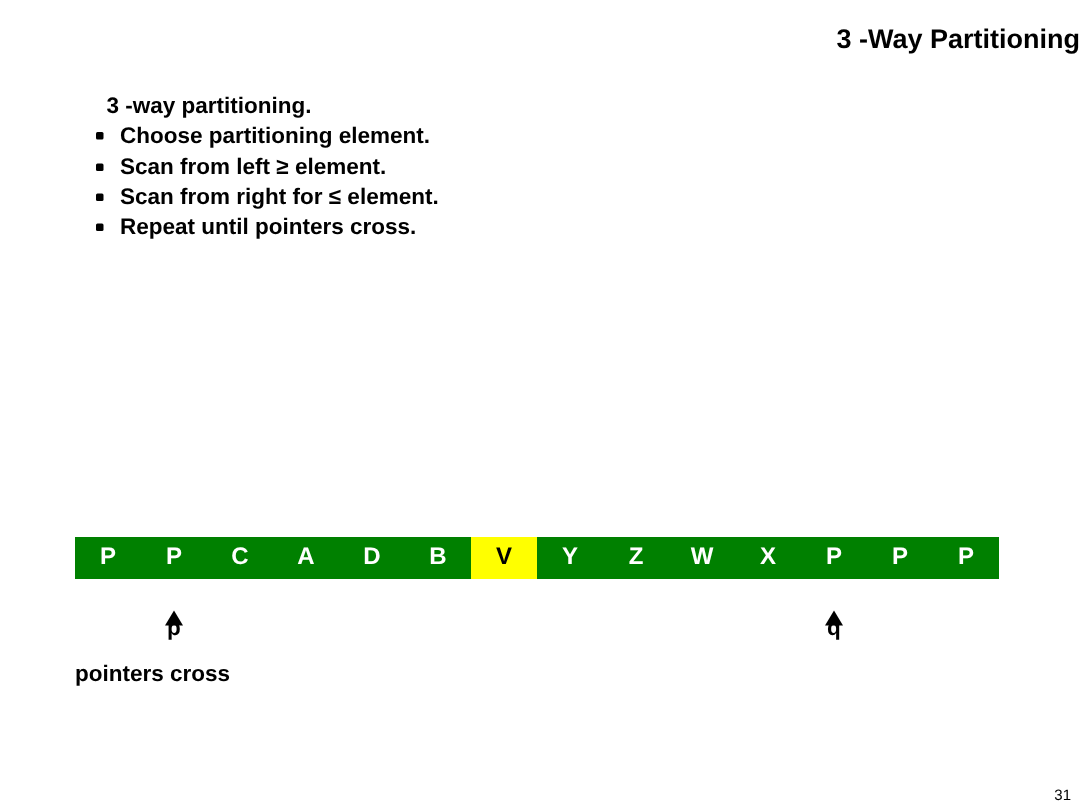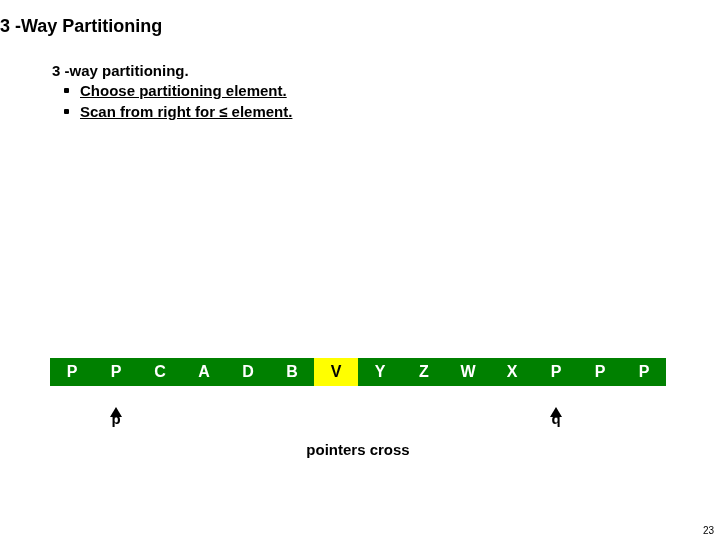--- a/index.html
+++ b/index.html
@@ -7,42 +7,42 @@
     padding: 0;
     width: 720px;
     height: 540px;
     background: #fff;
     font-family: "Comic Sans MS", "Comic Sans", cursive, sans-serif;
     color: #000;
     position: relative;
     overflow: hidden;
   }
   .title {
-    text-align: left;
+    text-align: right;
     font-weight: bold;
     font-size: 18px;
     padding-top: 16px;
   }
   .content {
     padding: 24px 0 0 52px;
     font-size: 15px;
     line-height: 1.35;
   }
   .subheading {
     font-weight: bold;
+    margin-left: 19px;
   }
   ul.bullets {
     list-style: none;
     margin: 0;
     padding: 0 0 0 28px;
   }
   ul.bullets li {
     font-weight: bold;
     position: relative;
-    text-decoration: underline;
   }
   ul.bullets li::before {
     content: "";
     position: absolute;
     left: -16px;
     top: 7px;
     width: 5px;
     height: 5px;
     background: #000;
     border-radius: 1px;
@@ -96,21 +96,20 @@
     width: 4px;
     height: 10px;
     background: #000;
   }
   .plabel {
     font-weight: bold;
     font-size: 15px;
     margin-top: 2px;
   }
   .caption {
-    text-align: center;
     font-weight: bold;
     font-size: 15px;
     margin-top: 14px;
     width: 616px; 
   }
   .pagenum {
     position: absolute;
     right: 6px;
     bottom: 4px;
     font-family: Arial, sans-serif;
@@ -120,21 +119,23 @@
 </style>
 </head>
 <body>
 
 <div class="title">3 -Way Partitioning</div>
 
 <div class="content">
   <div class="subheading">3 -way partitioning.</div>
   <ul class="bullets">
     <li>Choose partitioning element.</li>
+    <li>Scan from left ≥ element.</li>
     <li>Scan from right for ≤  element.</li>
+    <li>Repeat until pointers cross.</li>
   </ul>
 </div>
 
 <div class="array-wrap">
   <div class="array">
     <div class="cell green">P</div>
     <div class="cell green">P</div>
     <div class="cell green">C</div>
     <div class="cell green">A</div>
     <div class="cell green">D</div>
@@ -172,13 +173,13 @@
       </span>
       <span class="plabel">q</span>
     </div>
     <div class="pslot"></div>
     <div class="pslot"></div>
   </div>
 
   <div class="caption">pointers cross</div>
 </div>
 
-<div class="pagenum">23</div>
+<div class="pagenum">31</div>
 
 </body></html>

